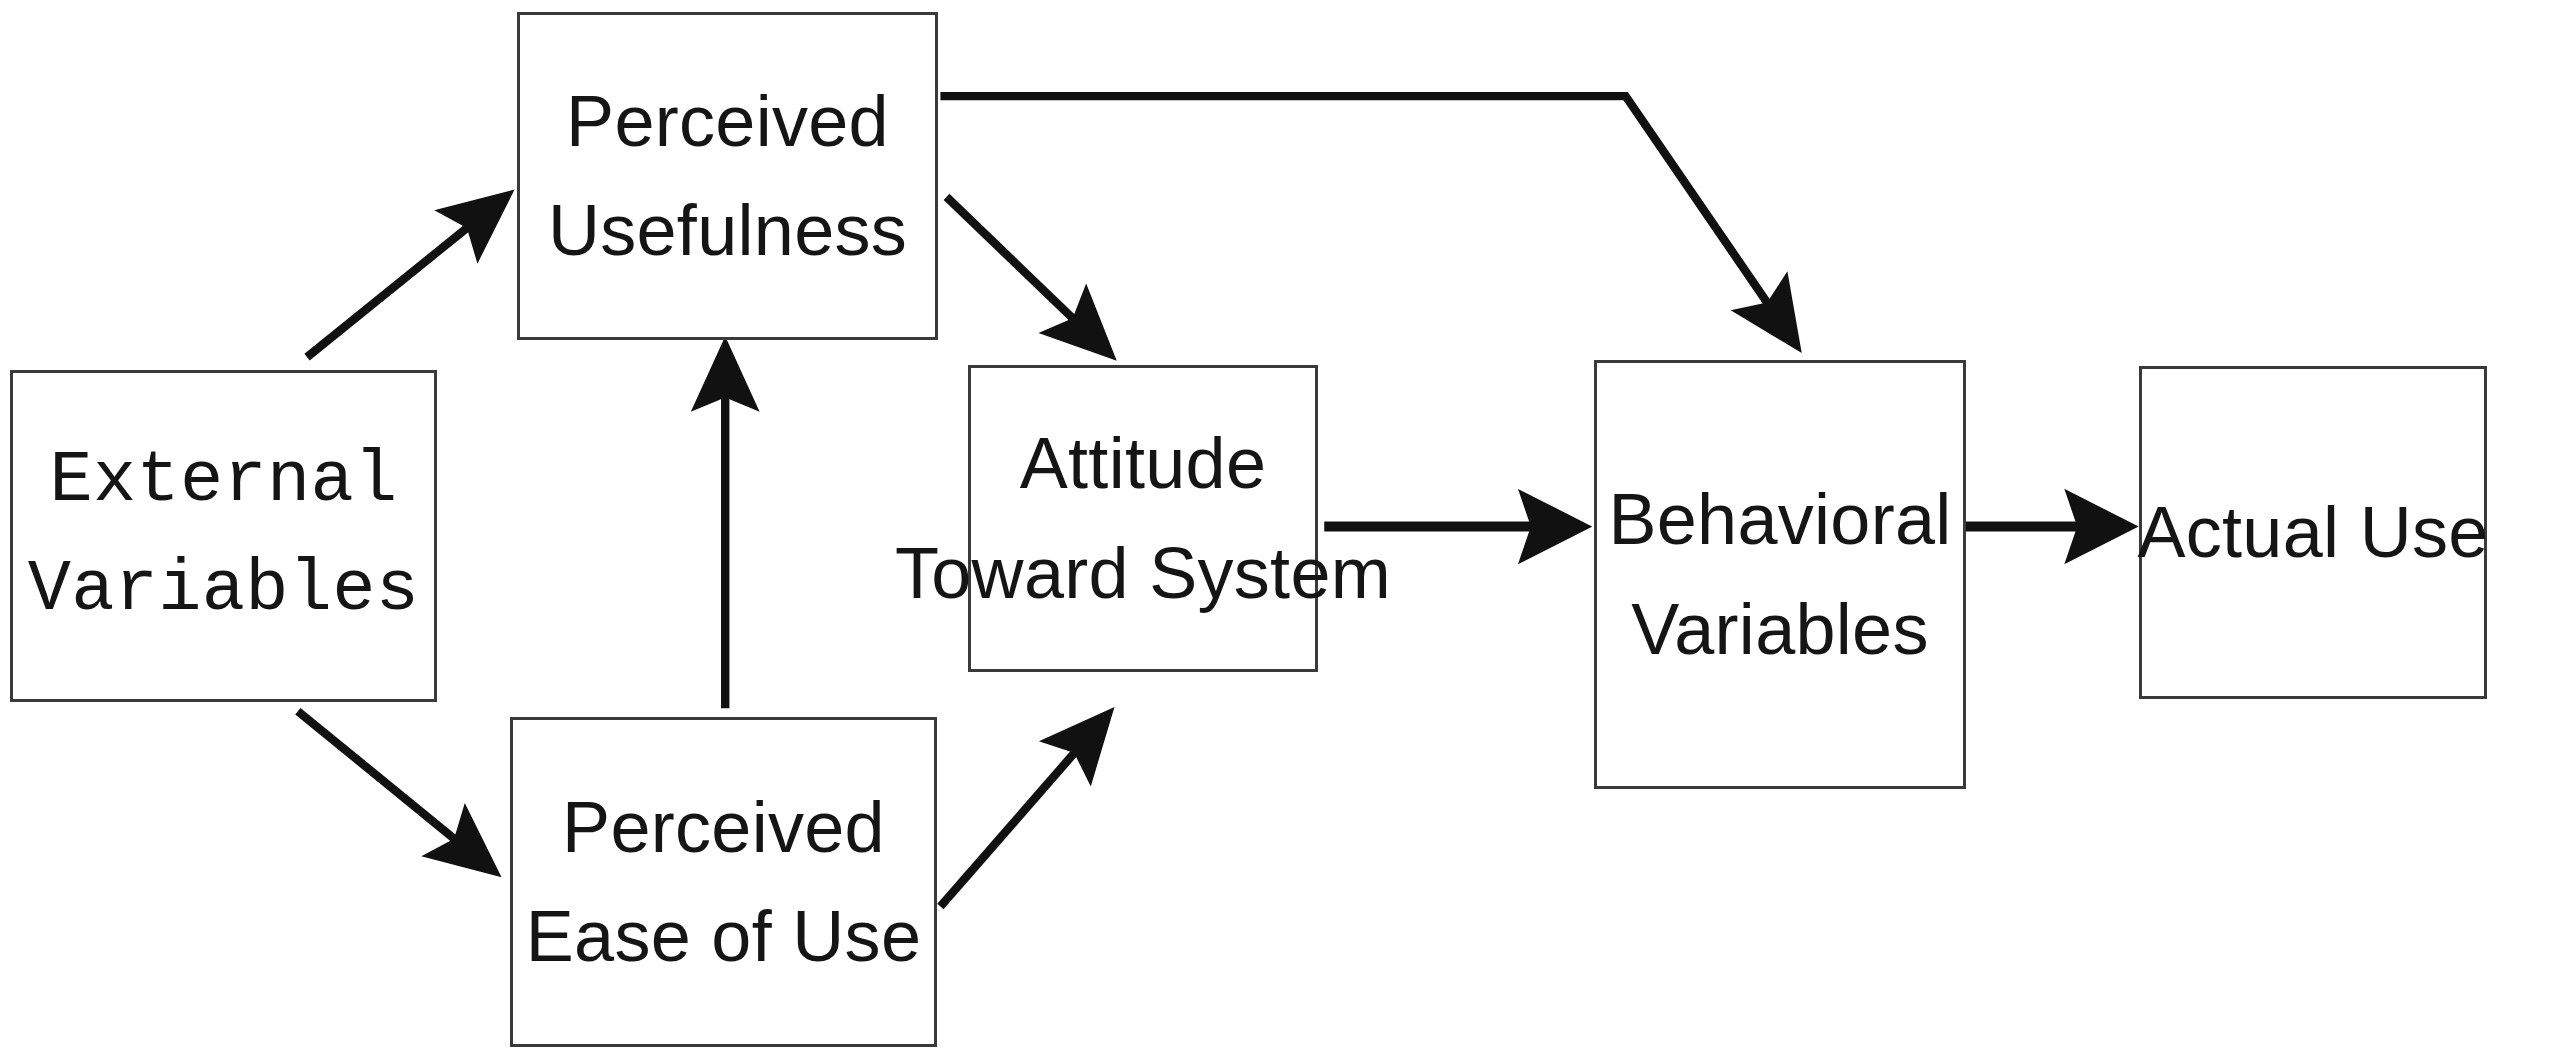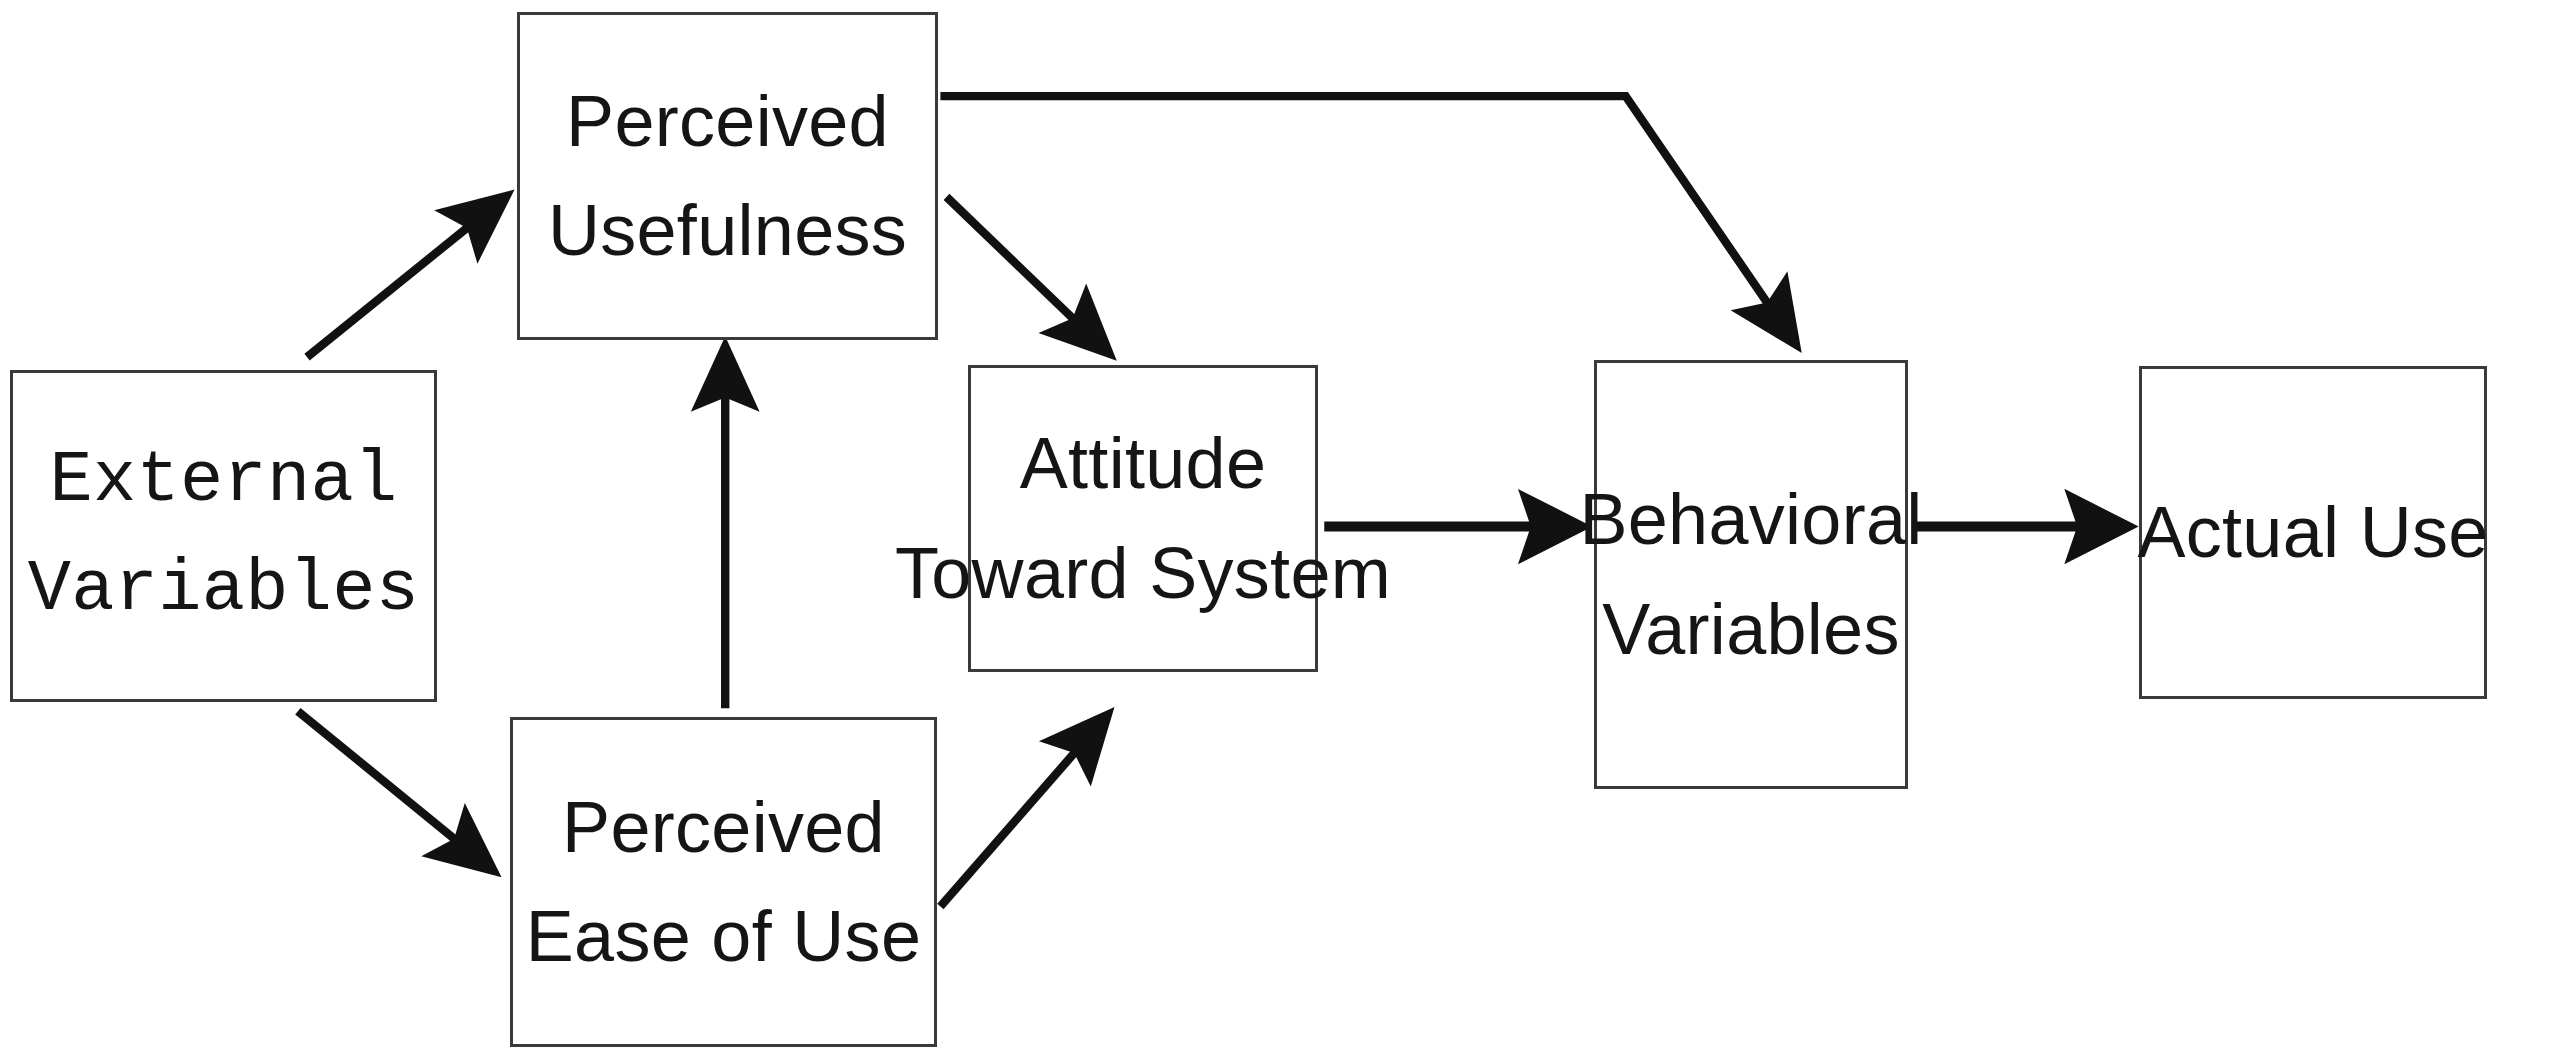--- a/index.html
+++ b/index.html
@@ -90,21 +90,21 @@
   <div class="node-box" style="left:510px; top:717px; width:427px; height:330px;">
     <span class="node-line">Perceived</span>
     <span class="node-line">Ease of Use</span>
   </div>
 
   <div class="node-box" style="left:968px; top:365px; width:350px; height:307px;justify-content:center;">
     <span class="node-line">Attitude</span>
     <span class="node-line">Toward System</span>
   </div>
 
-  <div class="node-box" style="left:1594px; top:360px; width:314px; height:429px;">
+  <div class="node-box" style="left:1594px; top:360px; width:372px; height:429px;">
     <span class="node-line">Behavioral</span>
     <span class="node-line">Variables</span>
   </div>
 
   <div class="node-box" style="left:2139px; top:366px; width:348px; height:333px;">
     <span class="node-line">Actual Use</span>
   </div>
 
 </div>
 

